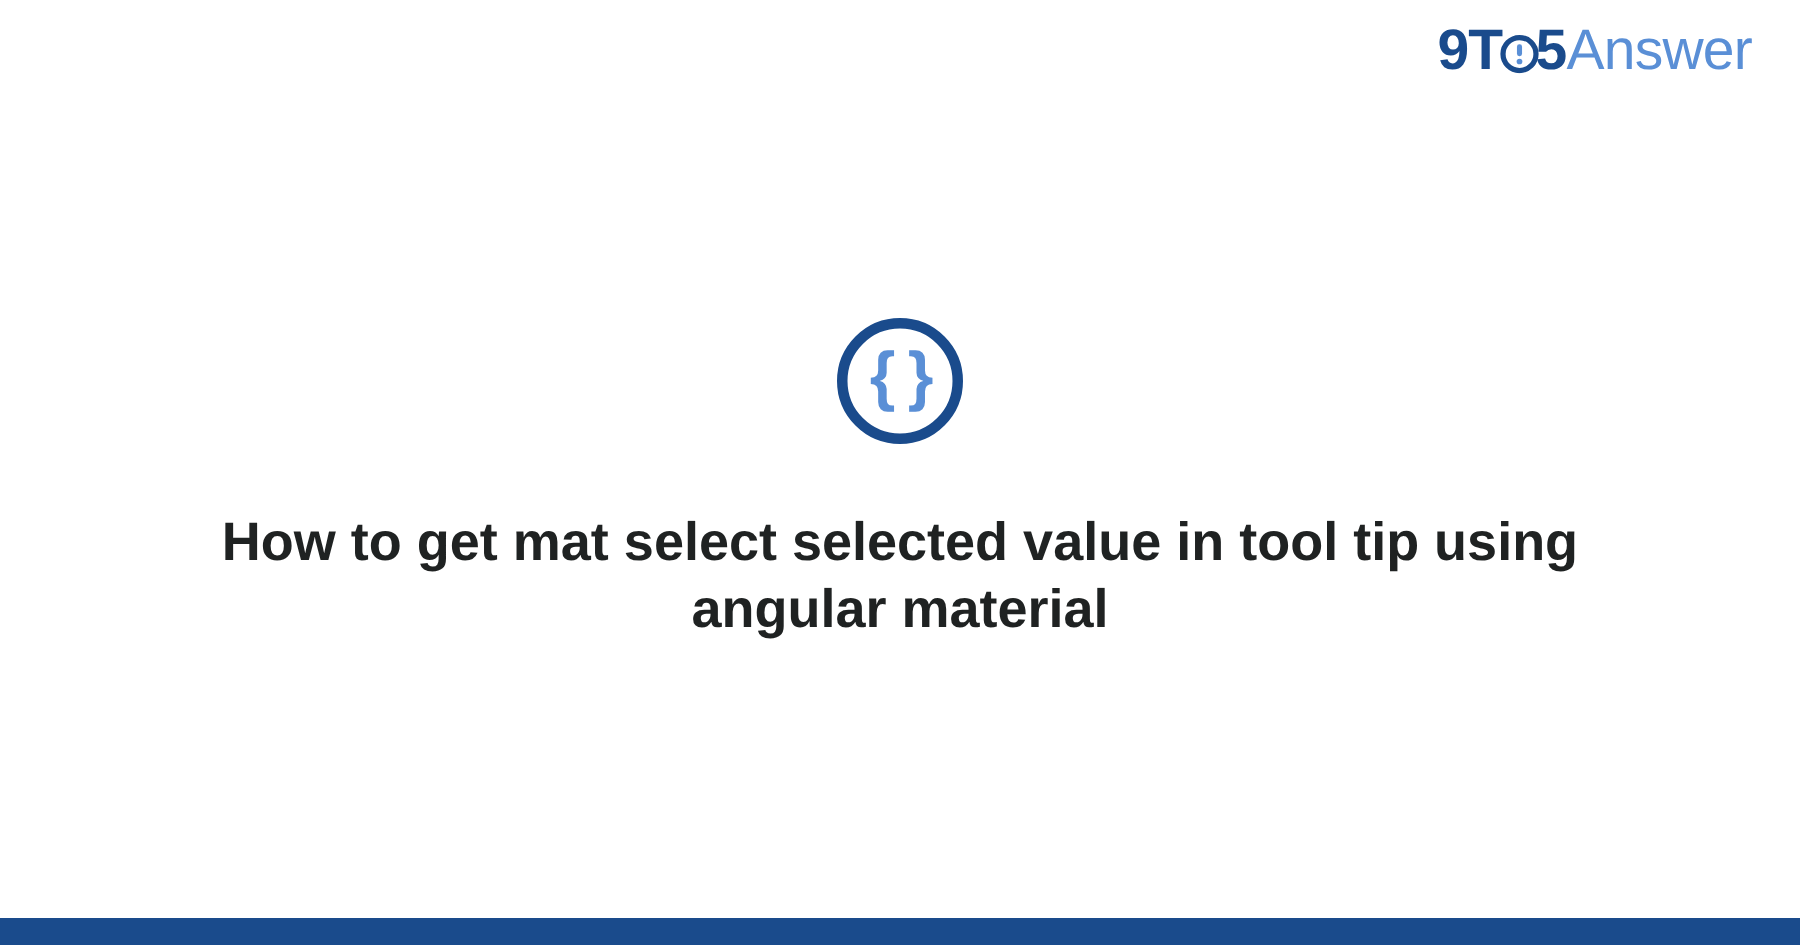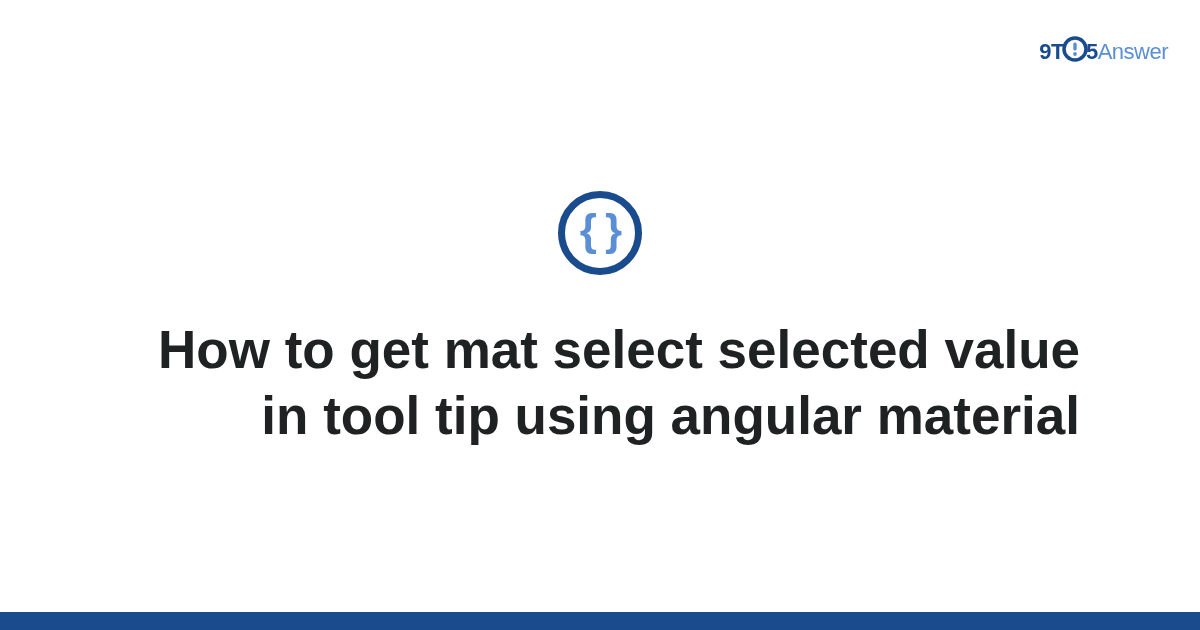--- a/index.html
+++ b/index.html
@@ -10,23 +10,23 @@
     body {
       width: 1200px;
       height: 630px;
       font-family: -apple-system, BlinkMacSystemFont, "Segoe UI", Helvetica, Arial, sans-serif;
       background: #ffffff;
       position: relative;
       overflow: hidden;
     }
     .brand-logo {
       position: absolute;
-      top: 36px;
+      top: 13px;
       right: 32px;
-      font-size: 22px;
+      font-size: 38px;
       font-weight: 600;
       letter-spacing: -0.5px;
     }
     .brand-logo .part-9t {
       color: #1a4b8c;
       font-weight: 700;
     }
     .brand-logo .logo-o {
       display: inline-block;
       vertical-align: -3px;
@@ -66,24 +66,24 @@
     .badge-icon .braces {
       font-size: 44px;
       font-weight: 800;
       color: #5a8fd6;
       font-family: "Segoe UI", Arial, sans-serif;
       letter-spacing: -2px;
       line-height: 1;
       transform: translateY(-3px);
     }
     .title {
-      font-size: 53px;
+      font-size: 36px;
       font-weight: 700;
       color: #1f2222;
-      text-align: right;
+      text-align: center;
       line-height: 1.25;
       max-width: 960px;
     }
     .footer-bar {
       position: absolute;
       bottom: 0;
       left: 0;
       right: 0;
       height: 18px;
       background: #1a4b8c;

